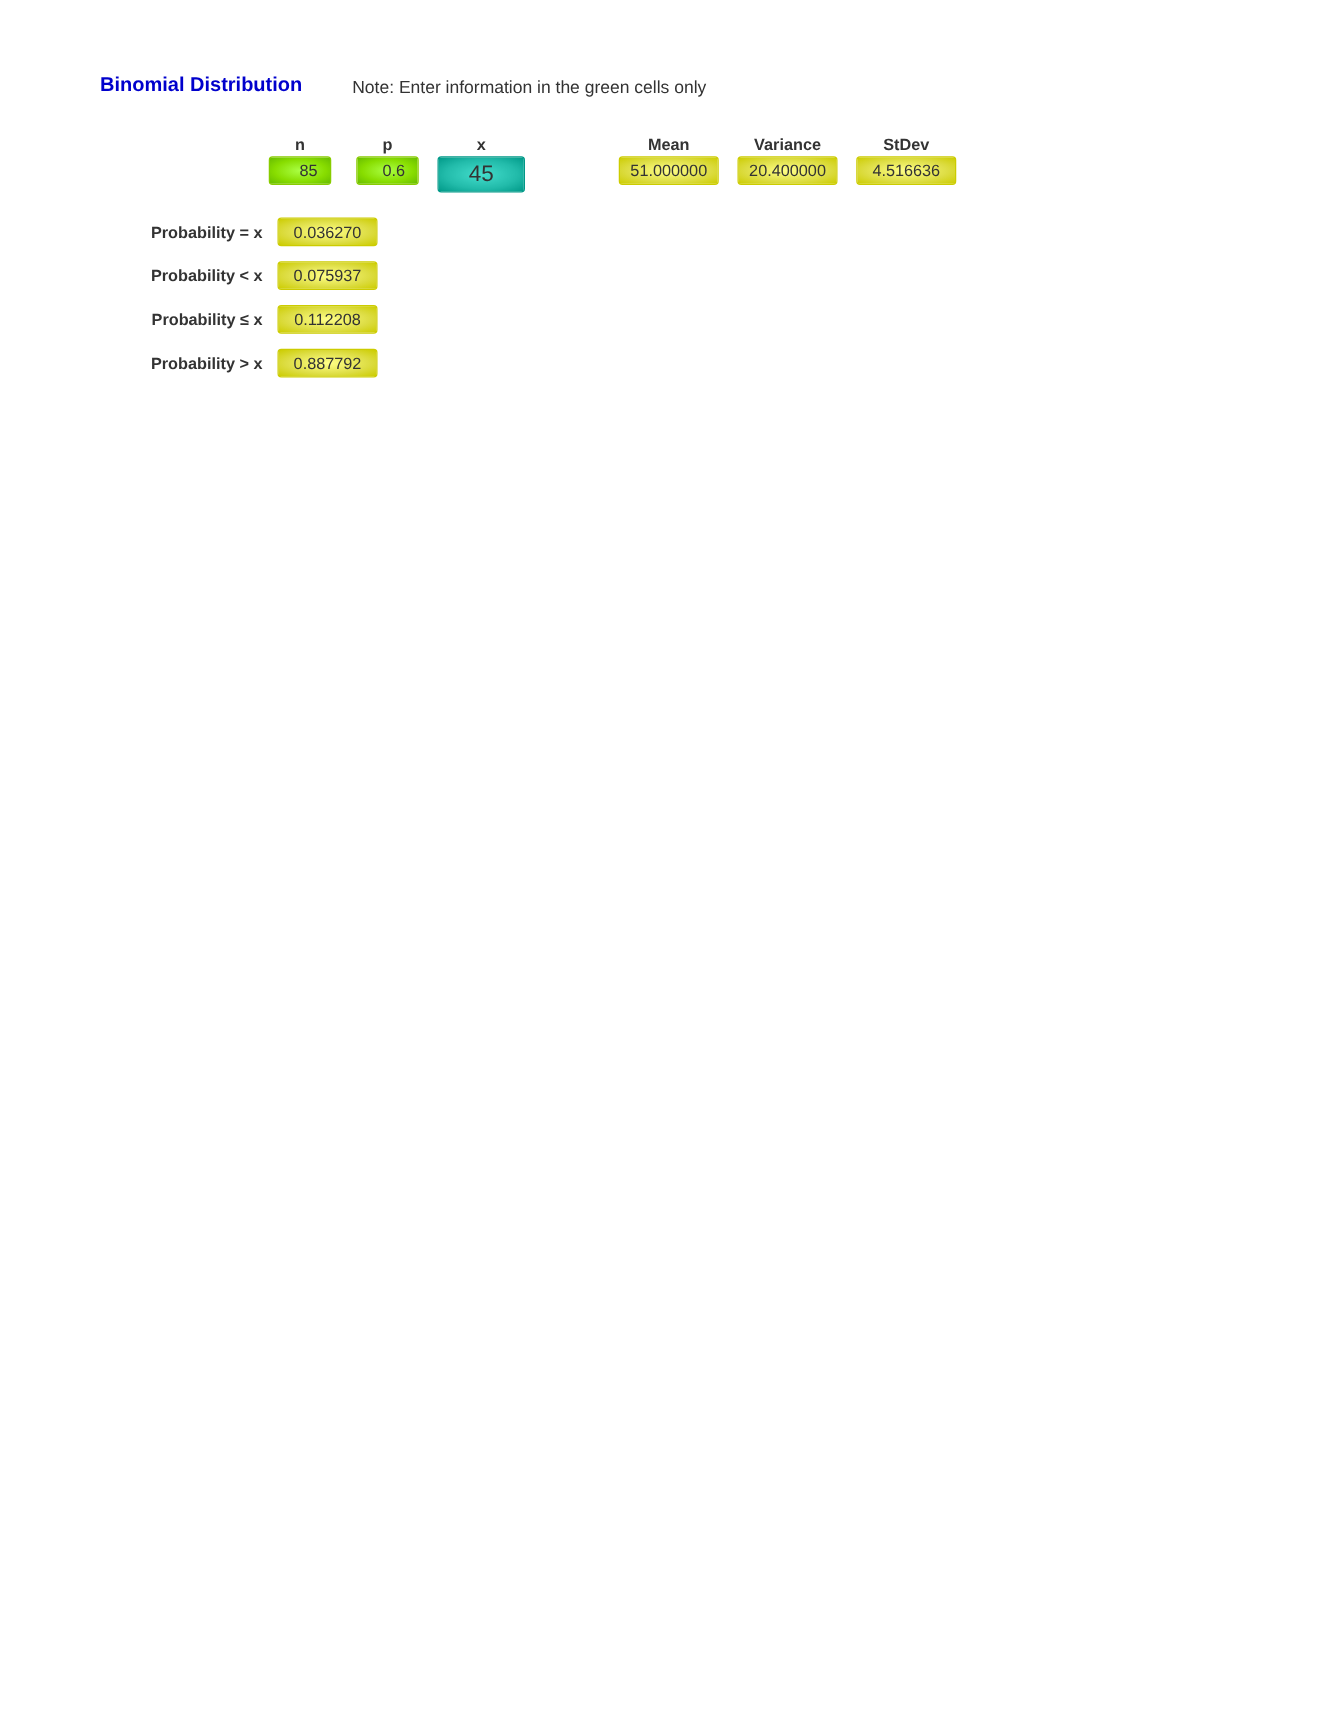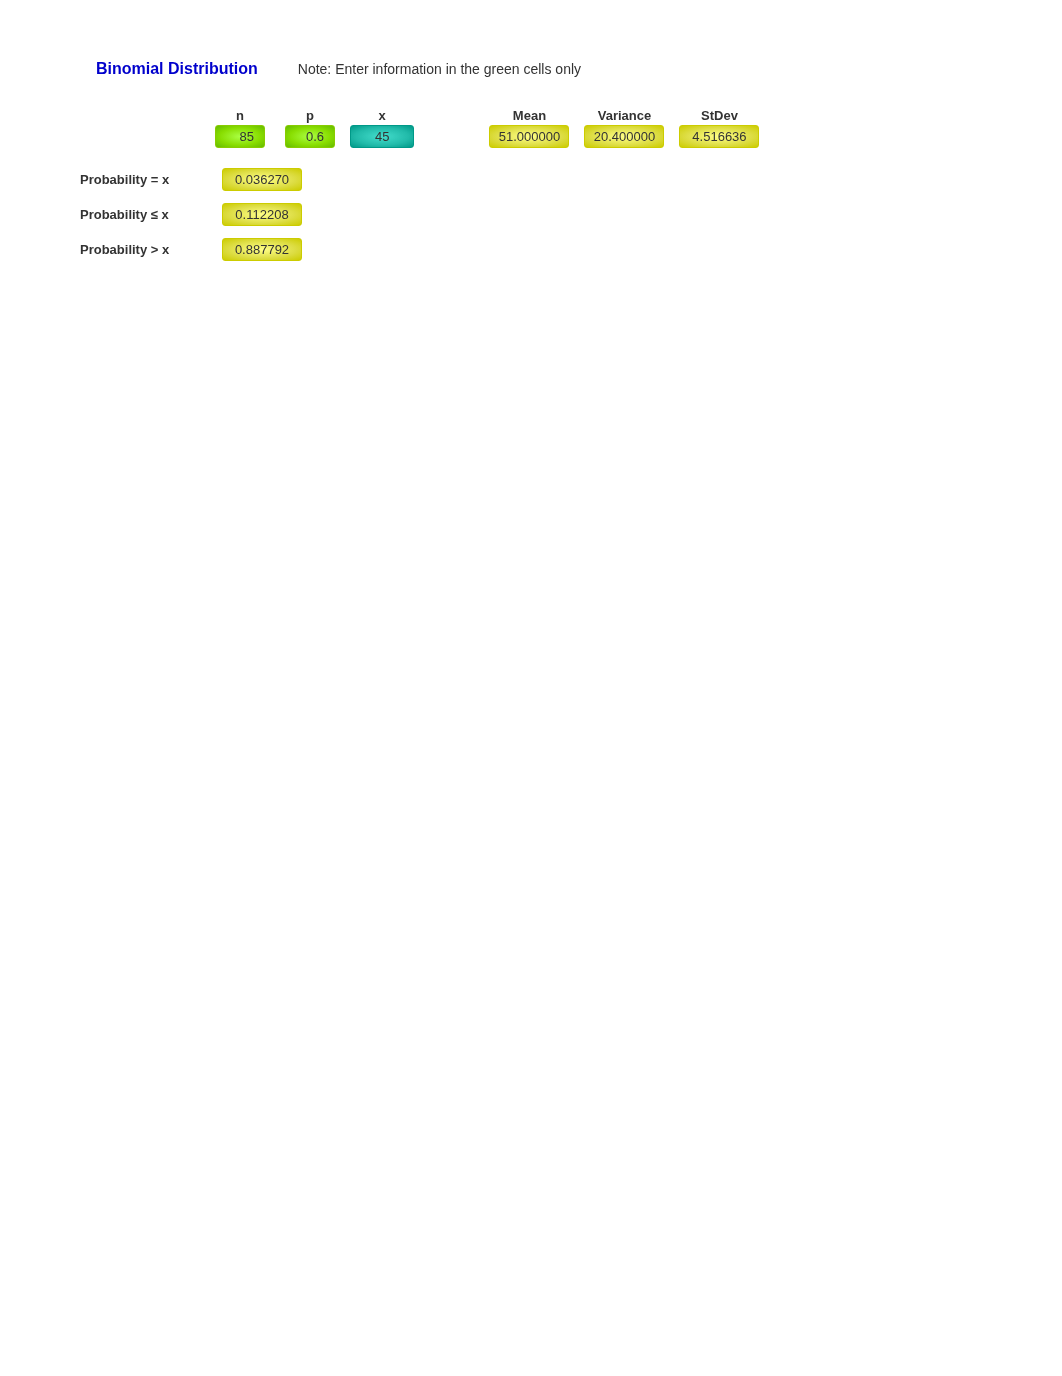--- a/index.html
+++ b/index.html
@@ -22,21 +22,20 @@
       align-items: center;
       gap: 40px;
       margin-bottom: 30px;
     }
 
     .title {
       color: #0000cc;
       font-weight: bold;
       font-size: 16px;
       white-space: nowrap;
-      margin-left: 16px;
     }
 
     .note {
       color: #333;
       font-size: 14px;
     }
 
     .main-content {
       display: flex;
       gap: 60px;
@@ -82,21 +81,21 @@
       color: #333;
       min-width: 50px;
     }
 
     .cell-teal {
       background: radial-gradient(ellipse at center, #44ddcc 0%, #22bbaa 60%, #009988 100%);
       border: 1px solid #009988;
       border-radius: 3px;
       padding: 3px 24px;
       text-align: center;
-      font-size: 13px;
+      font-size: 18px;
       color: #333;
       min-width: 50px;
     }
 
     .probability-rows {
       display: flex;
       flex-direction: column;
       gap: 12px;
     }
 
@@ -104,20 +103,21 @@
       display: flex;
       align-items: center;
       gap: 12px;
     }
 
     .prob-label {
       font-weight: bold;
       font-size: 13px;
       color: #333;
       min-width: 130px;
+      text-align: right;
     }
 
     .cell-yellow {
       background: radial-gradient(ellipse at center, #ffff88 0%, #dddd44 60%, #cccc00 100%);
       border: 1px solid #cccc00;
       border-radius: 3px;
       padding: 3px 5px;
       text-align: center;
       font-size: 13px;
       color: #333;
@@ -196,20 +196,24 @@
       <div class="input-col">
         <span class="col-header">x</span>
         <div class="cell-teal">45</div>
       </div>
     </div>
 
     <div class="probability-rows">
     <div class="prob-row">
           <span class="prob-label">Probability = x</span>
           <div class="cell-yellow">0.036270</div>
+        </div>
+        <div class="prob-row">
+          <span class="prob-label">Probability &lt; x</span>
+          <div class="cell-yellow">0.075937</div>
         </div>
         <div class="prob-row">
           <span class="prob-label">Probability ≤ x</span>
           <div class="cell-yellow">0.112208</div>
         </div>
         <div class="prob-row">
           <span class="prob-label">Probability &gt; x</span>
           <div class="cell-yellow">0.887792</div>
         </div>
       </div>

